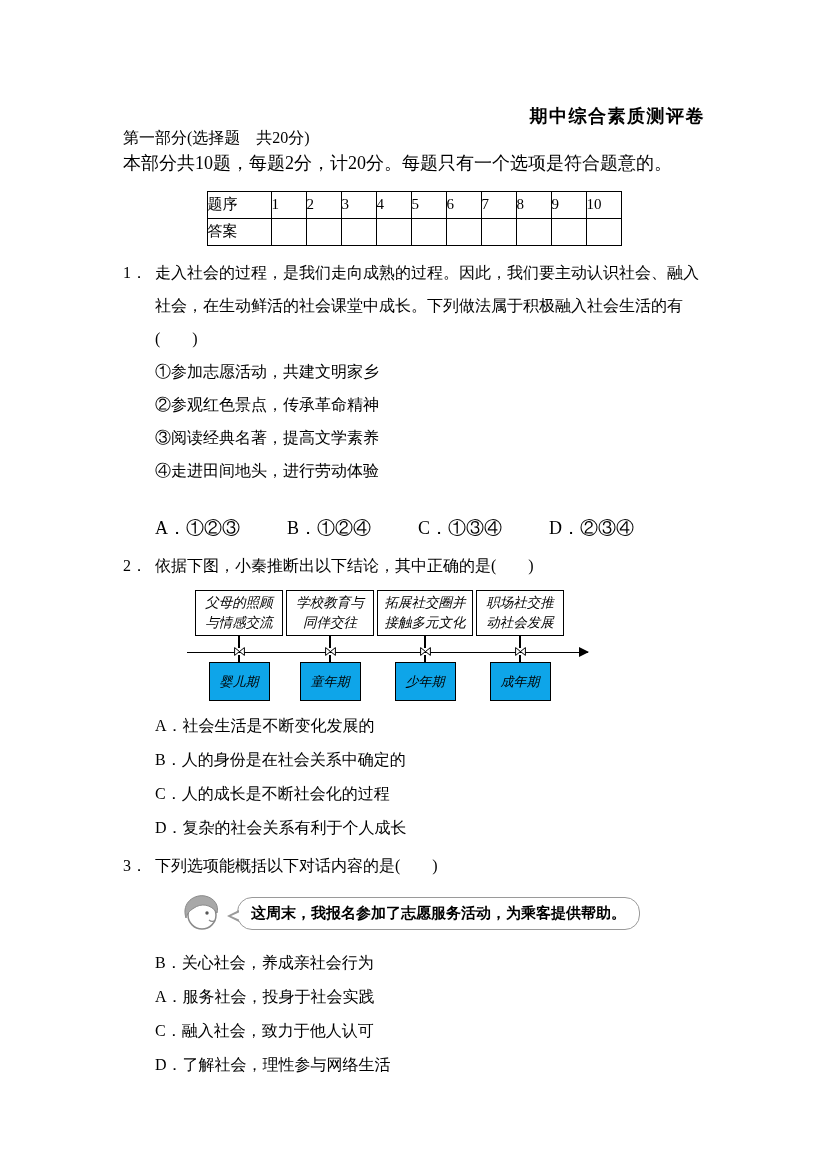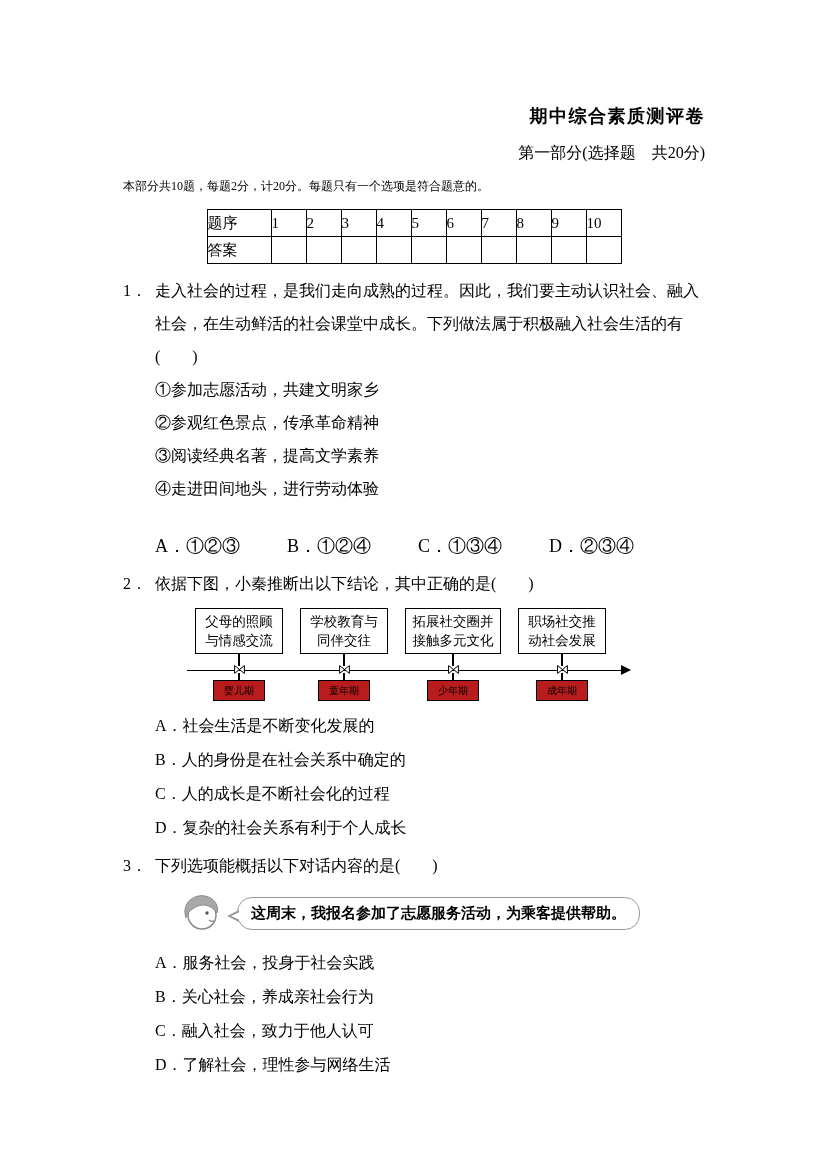--- a/index.html
+++ b/index.html
@@ -1,50 +1,50 @@
 <!DOCTYPE html>
 <html><head>
 <meta charset="utf-8">
 <style>
   * { margin: 0; padding: 0; box-sizing: border-box; }
   body { background: #ffffff; font-family: "Liberation Serif", "DejaVu Serif", serif; color: #000; }
   .page { width: 827px; height: 1169px; background: #fff; overflow: hidden; position: relative; }
   .content { padding: 104px 122px 0 123px; }
 
   .doc-title { text-align: right; font-size: 18px; font-weight: bold; letter-spacing: 1.5px; }
-  .section-header { text-align: right; font-size: 16px; margin-top: 15px; }
-  .instructions { font-size: 12px; margin-top: 13px; line-height: 1.6; }
+  .section-header { text-align: left; font-size: 16px; margin-top: 0; }
+  .instructions { font-size: 18px; line-height: 1.6; }
 
   table.answer-table { border-collapse: collapse; margin: 13px auto 10px auto; }
   table.answer-table td { border: 1px solid #000; text-align: left; height: 27px; font-size: 15px; }
   table.answer-table td.label-cell { width: 64px; }
   table.answer-table td.num-cell { width: 35px; }
 
   .question { margin-top: 4px; }
   .qstem { padding-left: 32px; text-indent: -32px; font-size: 16px; line-height: 33px; }
   .qnum { display: inline-block; width: 32px; text-indent: 0; }
   .qitems div { padding-left: 32px; font-size: 16px; line-height: 33px; }
   .choices-inline { padding-left: 32px; font-size: 18px; line-height: 34px; margin-top: 24px; }
   .choices-inline span { margin-right: 47px; }
   .choices div { padding-left: 32px; font-size: 16px; line-height: 34px; }
 
   
   .diagram { position: relative; margin: 8px 0 6px 72px; width: fit-content; padding-bottom: 2px; }
   .axis { position: absolute; left: -8px; right: -24px; top: 62px; border-top: 1.4px solid #000; z-index: 0; }
   .axis-arrow { position: absolute; right: -25px; top: 57px; width: 0; height: 0;
                 border-left: 10px solid #000; border-top: 5px solid transparent; border-bottom: 5px solid transparent; }
-  .stages { display: flex; gap: 17px; position: relative; z-index: 1; }
+  .stages { display: flex; gap: 3px; position: relative; z-index: 1; font-style: italic; }
   .stage { display: flex; flex-direction: column; align-items: center; }
   .stage.w1 { width: 88px; } .stage.w2 { width: 88px; } .stage.w3 { width: 96px; } .stage.w4 { width: 88px; justify-content: center; }
   .top-box { border: 1px solid #000; width: 100%; height: 46px; display: flex; align-items: center; justify-content: center;
              text-align: center; white-space: pre-line; font-size: 13.5px; line-height: 1.45; padding: 2px 3px; background: #fff; }
   .vline { width: 1.3px; height: 12px; background: #000; }
   .vline2 { width: 1.3px; height: 7px; background: #000; }
   .marker { margin: -1px 0; line-height: 0; }
-  .bottom-box { border: 1px solid #000; font-size: 10px; padding: 2px 10px; line-height: 1.5; background: #b91c1c; white-space: nowrap; }
+  .bottom-box { border: 1px solid #000; font-size: 13px; padding: 9px 10px; line-height: 1.5; background: #0ea5e9; white-space: nowrap; }
 
   
   .dialogue { margin: 8px 0 10px 0; font-size: 15px; }
   .dlg-row { display: flex; align-items: center; }
   .dlg-row.row-left { margin-left: 52px; }
   .dlg-row.row-right { justify-content: flex-end; margin-right: 47px; margin-top: 3px; }
   .face { line-height: 0; }
   .bubble { position: relative; border: 1.5px solid #9a9a9a; border-radius: 15px; padding: 6px 13px;
             font-weight: bold; background: #fff; white-space: nowrap; }
   .bubble.tail-left { margin-left: 14px; }
@@ -200,21 +200,21 @@
               <path d="M11 28 C6 12, 20 4, 30 6 C40 8, 44 16, 42 23 C36 14, 26 13, 19 18 C14 21, 12 24, 11 28 Z" fill="#a8a8a8" stroke="#8a8a8a" stroke-width="1"></path>
               <circle cx="32" cy="23" r="1.7" fill="#555"></circle>
               <path d="M34 30 q3 2.5 6 0.5" stroke="#8a8a8a" stroke-width="1.3" fill="none"></path>
             </svg>
           </div>
           <div class="bubble tail-left">这周末，我报名参加了志愿服务活动，为乘客提供帮助。</div>
         </div>
       </div>
 
       <div class="choices">
+        <div>B．关心社会，养成亲社会行为</div>
         <div>A．服务社会，投身于社会实践</div>
-        <div>B．关心社会，养成亲社会行为</div>
         <div>C．融入社会，致力于他人认可</div>
         <div>D．了解社会，理性参与网络生活</div>
       </div>
     </div>
 
   </div>
 </div>
 
 </body></html>

